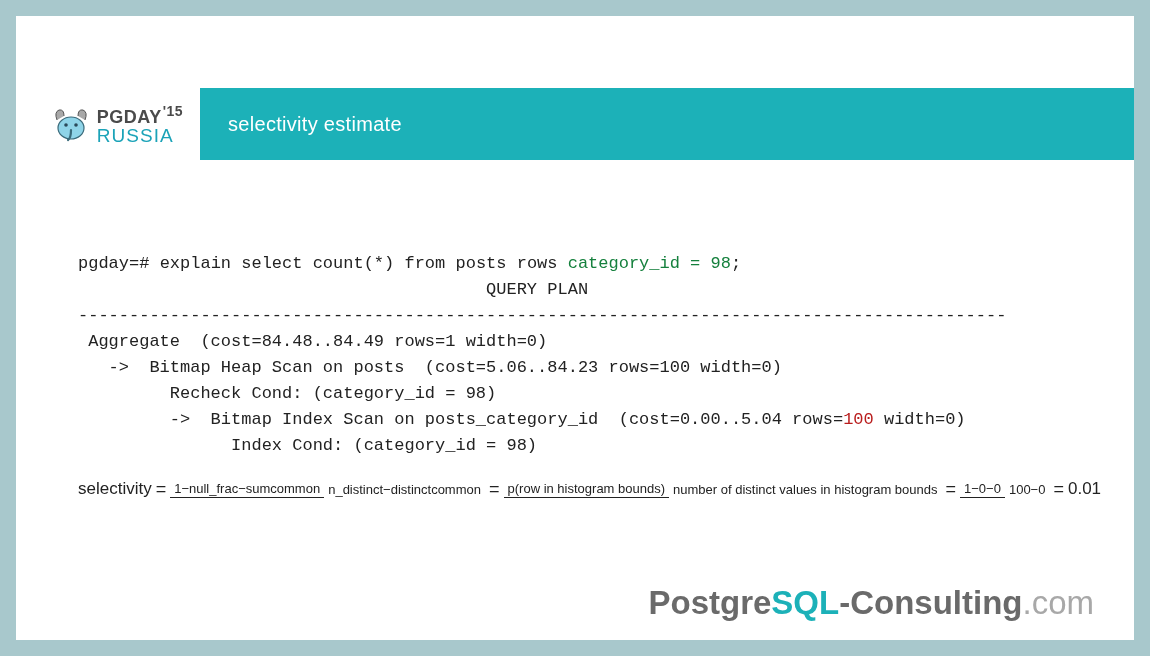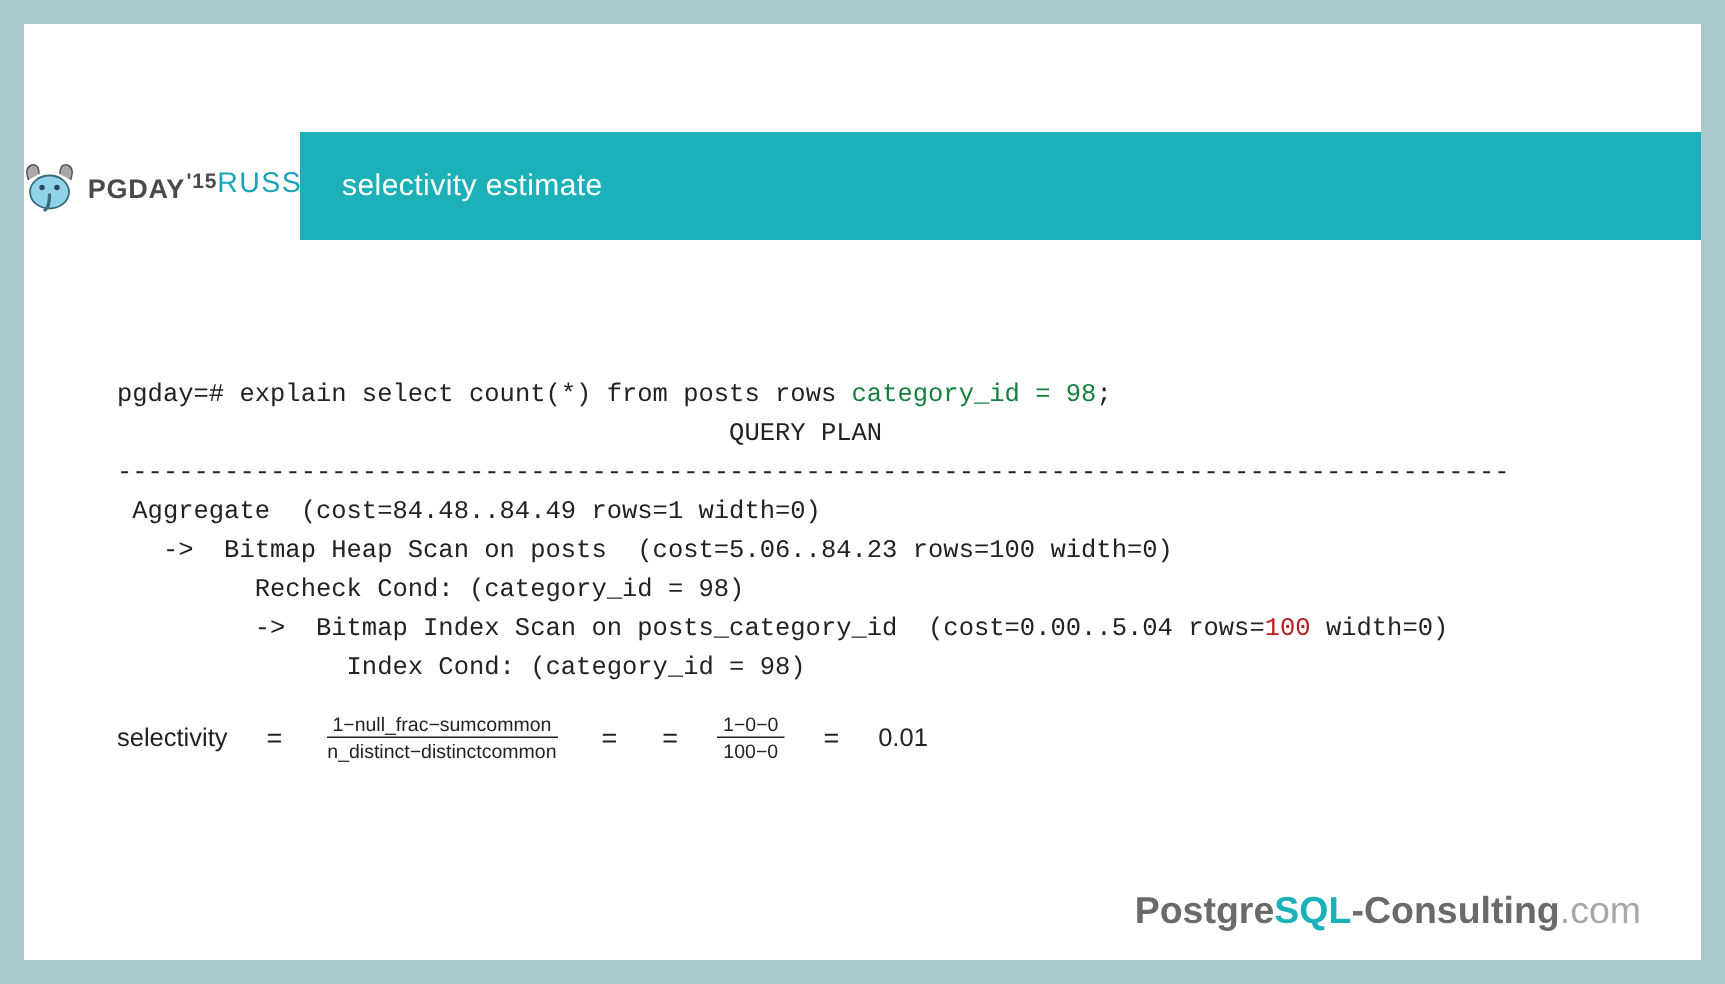--- a/index.html
+++ b/index.html
@@ -31,20 +31,21 @@
     background: #ffffff;
     display: flex;
     align-items: center;
     justify-content: center;
     gap: 6px;
     padding-left: 18px;
   }
   .logo-icon svg { display: block; }
   .logo-text {
     display: flex;
+    flex-direction: column;
     line-height: 1;
   }
   .logo-top {
     font-weight: 600;
     color: #4a4a4a;
     font-size: 18px;
     letter-spacing: 0.5px;
   }
   .logo-top .year {
     font-size: 14px;
@@ -85,37 +86,37 @@
     color: #222;
   }
   .kw { color: #15803d; }
   .hl { color: #b91c1c; }
   .formulas {
     margin-top: 16px;
     font-size: 17px;
     line-height: 28px;
     color: #222;
   }
-  .frow { display: flex; align-items: center; gap: 22px; flex-wrap: nowrap; white-space: nowrap; }
+  .frow { display: flex; align-items: center; gap: 0; flex-wrap: nowrap; white-space: nowrap; }
   .frac {
     display: inline-flex;
-    flex-direction: column;
+    flex-direction: row;
     align-items: center;
     font-size: 13px;
     line-height: 15px;
     vertical-align: middle;
   }
   .frac .num { border-bottom: 1px solid #222; padding: 0 4px 1px; }
   .frac .den { padding: 1px 4px 0; }
   .eq { font-size: 18px; padding: 0 4px; }
   .footer {
     position: absolute;
     right: 40px;
     bottom: 18px;
-    font-size: 25px;
+    font-size: 33px;
     font-weight: 600;
     color: #6a6a6a;
   }
   .footer .accent { color: #1cb1b8; font-weight: 600; }
   .footer .light { color: #a8a8a8; font-weight: 500; }
 </style>
 </head>
 <body>
 
 <div class="slide">
@@ -154,20 +155,24 @@
 
     <div class="formulas">
       <div class="frow">
         <span>selectivity</span>
         <span class="eq">=</span>
         <span class="frac">
           <span class="num">1−null_frac−sumcommon</span>
           <span class="den">n_distinct−distinctcommon</span>
         </span>
         <span class="eq">=</span>
+        <span class="frac">
+          <span class="num">p(row in histogram bounds)</span>
+          <span class="den">number of distinct values in histogram bounds</span>
+        </span>
         <span class="eq">=</span>
         <span class="frac">
           <span class="num">1−0−0</span>
           <span class="den">100−0</span>
         </span>
         <span class="eq">=</span>
         <span>0.01</span>
       </div>
     </div>
   </div>

